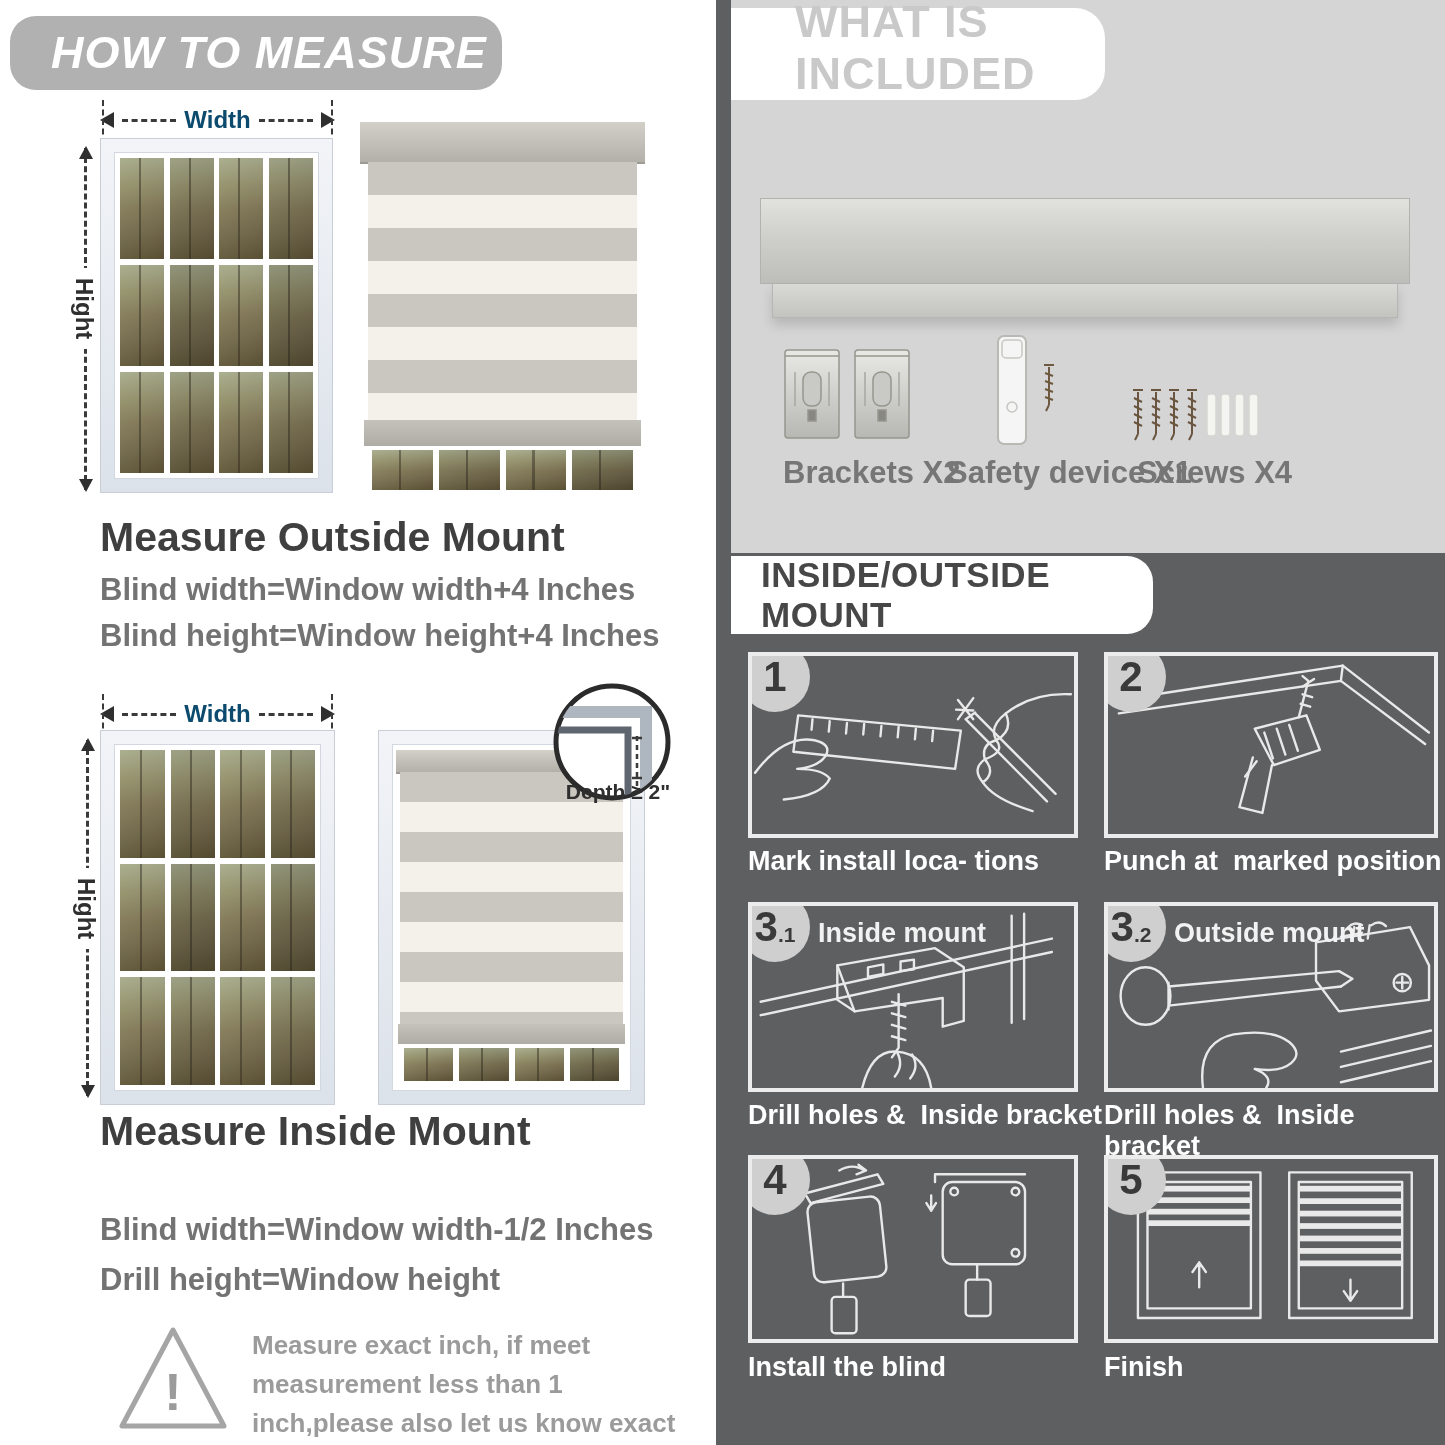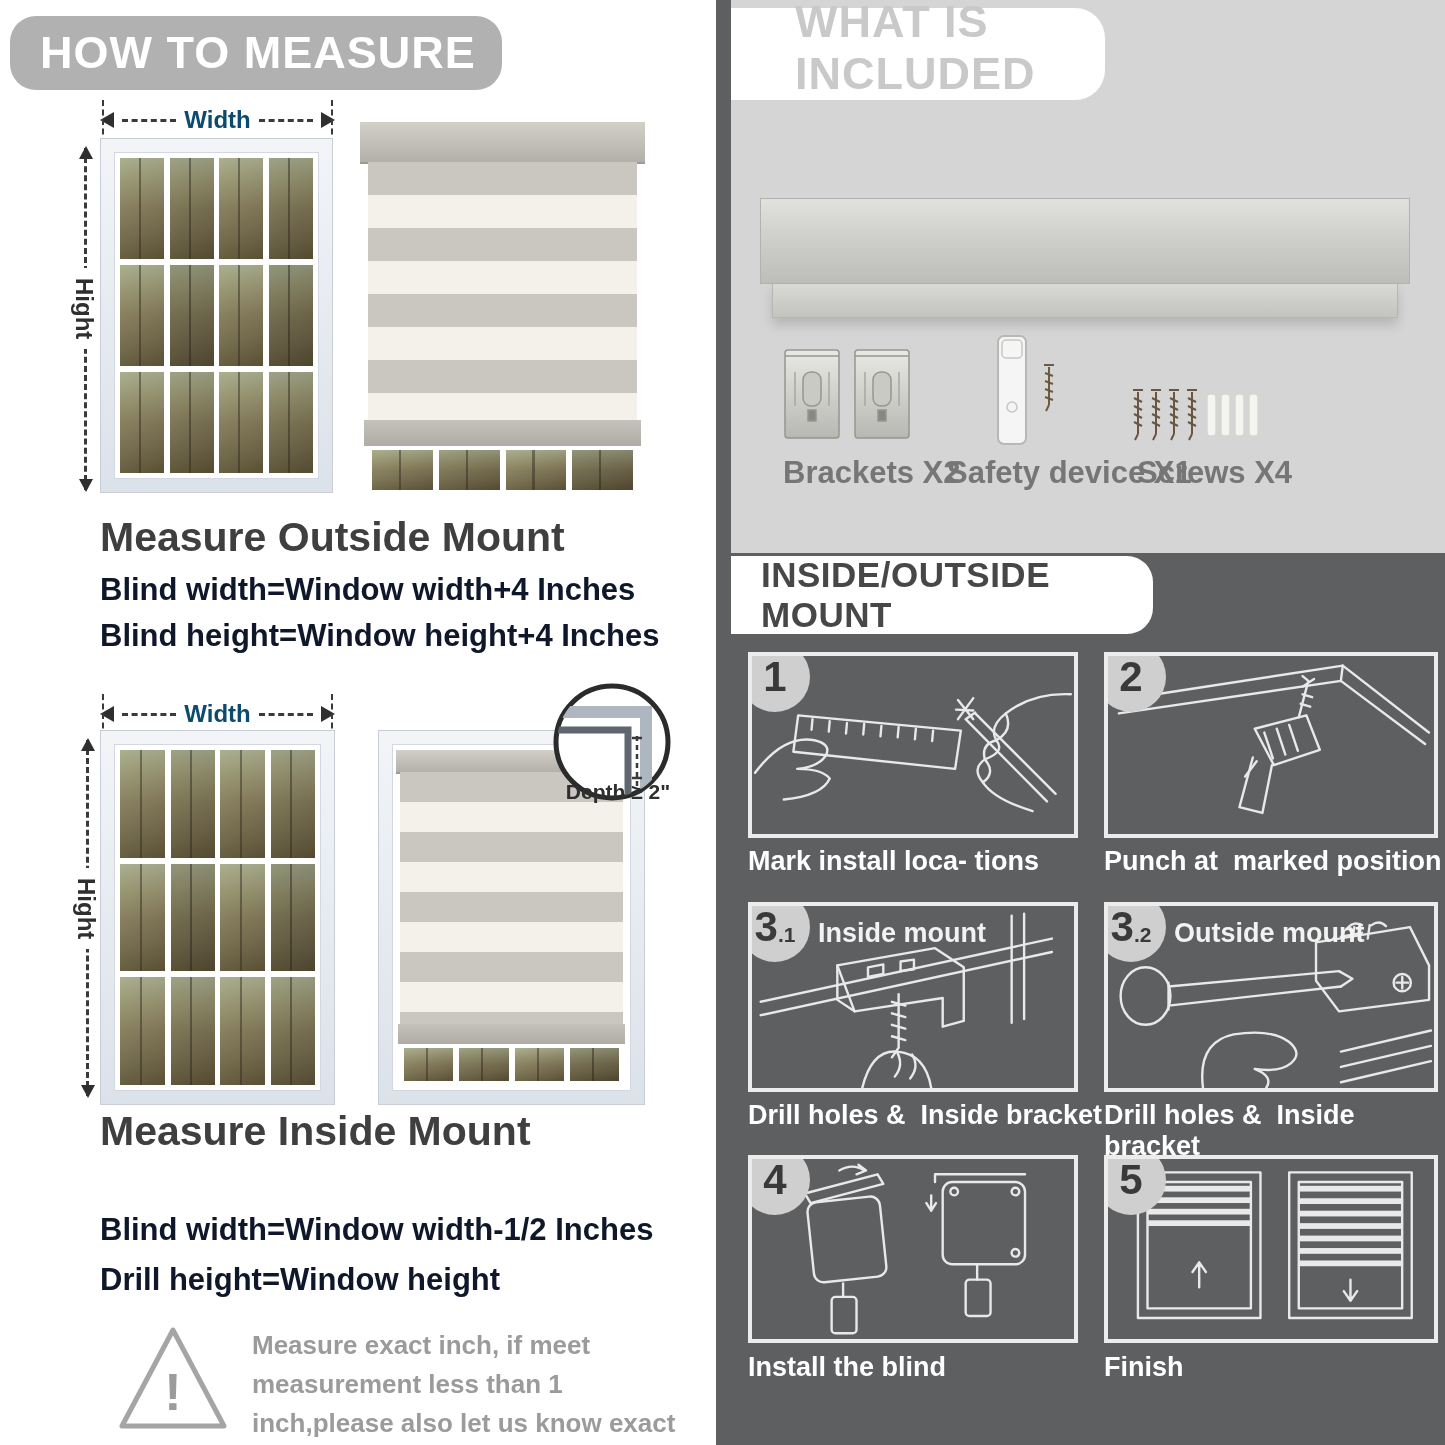--- a/index.html
+++ b/index.html
@@ -3,21 +3,21 @@
 <meta charset="utf-8">
 <style>
   html,body{margin:0;padding:0;background:#fff;}
   .canvas{position:relative;width:1445px;height:1445px;background:#ffffff;
           font-family:"Liberation Sans",sans-serif;overflow:hidden;}
   .abs{position:absolute;}
   .pre{white-space:pre-wrap;}
 
   
   .hdr-left{left:10px;top:16px;width:492px;height:74px;background:#b1b1b1;border-radius:26px;
-            display:flex;align-items:center;padding-left:30px;box-sizing:border-box;}
+            display:flex;align-items:center;padding-left:41px;box-sizing:border-box;font-style:italic;}
   .hdr-left span{color:#ffffff;font-weight:bold;font-size:45px;letter-spacing:1px;}
 
   .h-arrow{display:flex;align-items:center;gap:8px;color:#0c4a6e;font-weight:bold;font-size:24px;}
   .h-arrow .dash{flex:1;height:0;border-top:3px dashed #3a3a3a;}
   .tri-l{width:0;height:0;border-top:8px solid transparent;border-bottom:8px solid transparent;border-right:14px solid #2f2f2f;}
   .tri-r{width:0;height:0;border-top:8px solid transparent;border-bottom:8px solid transparent;border-left:14px solid #2f2f2f;}
   .term{border-left:2px dashed #3a3a3a;width:0;}
 
   .v-arrow{width:0;border-left:3px dashed #3a3a3a;}
   .v-arrow:before,.v-arrow:after{content:"";position:absolute;left:-8px;width:0;height:0;
@@ -36,21 +36,21 @@
   .pane:nth-child(odd){filter:brightness(1.08);}
   .pane:nth-child(4){filter:brightness(.92);}
 
   .blind-head{background:linear-gradient(180deg,#d2d0c8,#b2b0a8);box-shadow:0 2px 0 #9d9b93;}
   .blind-body{background:repeating-linear-gradient(180deg,#c9c7bf 0 33px,#f3f1ea 33px 66px);}
   .blind-rail{background:linear-gradient(180deg,#c4c2ba,#aeaca4);}
   .sliver{display:flex;gap:6px;background:#ffffff;padding:4px;box-sizing:border-box;}
   .sliver .pane{flex:1;}
 
   .heading{color:#3f3f3f;font-weight:bold;font-size:41px;}
-  .formula{color:#0f172a;font-weight:bold;font-size:31px;}
+  .formula{color:#737373;font-weight:bold;font-size:31px;}
   .depth-note{color:#2f2f2f;font-weight:bold;font-size:21px;text-align:center;}
   .warn-text{color:#9b9b9b;font-weight:bold;font-size:26px;line-height:1.5;}
 
   
   .divider{left:716px;top:0;width:15px;height:1445px;background:#5e5f61;}
   .top-strip{left:716px;top:0;width:352px;height:8px;background:#5e5f61;}
   .included-block{left:731px;top:0;width:714px;height:553px;background:#d5d5d6;}
   .hdr-included{left:731px;top:8px;width:374px;height:92px;background:#ffffff;border-radius:0 30px 30px 0;
                 display:flex;align-items:flex-end;padding-left:64px;box-sizing:border-box;}
   .hdr-included span{color:#c9c9c9;font-weight:bold;font-size:45px;letter-spacing:1px;}

